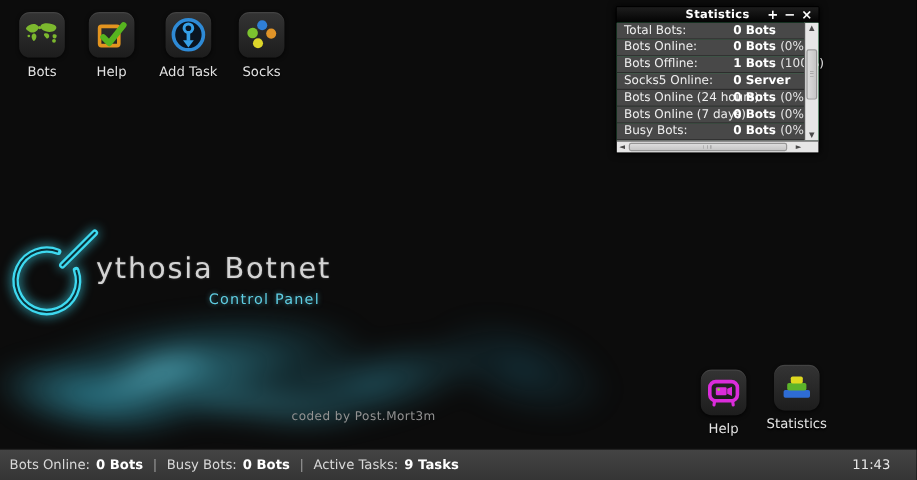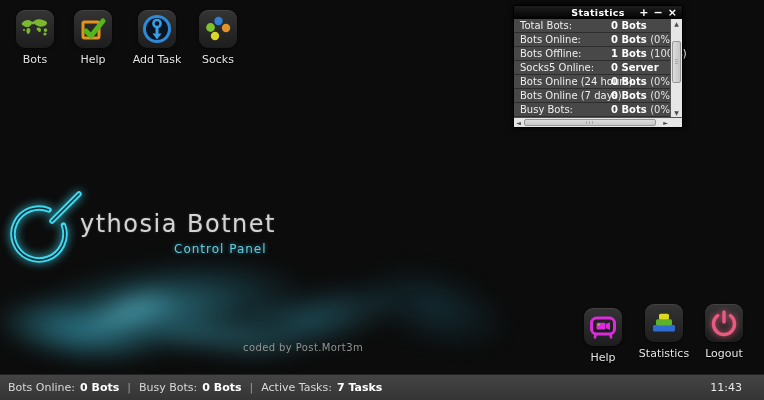--- a/index.html
+++ b/index.html
@@ -232,37 +232,28 @@
     <div class="tile">
       <svg width="38" height="38" viewBox="0 0 38 38">
         <rect x="8" y="21" width="22" height="6.5" rx="1.5" fill="#2e6cd4"></rect>
         <rect x="11" y="15.2" width="16" height="6.2" rx="1.5" fill="#5cb32a"></rect>
         <rect x="14" y="9.8" width="10" height="5.8" rx="1.5" fill="#ded81f"></rect>
       </svg>
     </div>
     <div class="tool-label">Statistics</div>
   </div>
 
-  <div class="tool-item" style="left:694px;top:304px">
-    <div class="tile">
-      <svg width="38" height="38" viewBox="0 0 38 38" style="filter:drop-shadow(0 0 3px rgba(232,90,128,.8))">
-        <circle cx="19" cy="20" r="10.5" fill="none" stroke="#e85a80" stroke-width="3.5" stroke-dasharray="52 14" stroke-linecap="round" transform="rotate(-52 19 20)"></circle>
-        <line x1="19" y1="8" x2="19" y2="18" stroke="#e85a80" stroke-width="3.5" stroke-linecap="round"></line>
-      </svg>
-    </div>
-    <div class="tool-label">Logout</div>
-  </div>
 
   <div id="status-bar">
     <div id="status-left">
       <span>Bots Online:</span>
       <span class="status-value">0 Bots</span>
       <span class="status-sep">|</span>
       <span>Busy Bots:</span>
       <span class="status-value">0 Bots</span>
       <span class="status-sep">|</span>
       <span>Active Tasks:</span>
-      <span class="status-value">7 Tasks</span>
+      <span class="status-value">9 Tasks</span>
     </div>
     <div id="status-time">11:43</div>
   </div>
 
 </div>
 
 </body></html>

